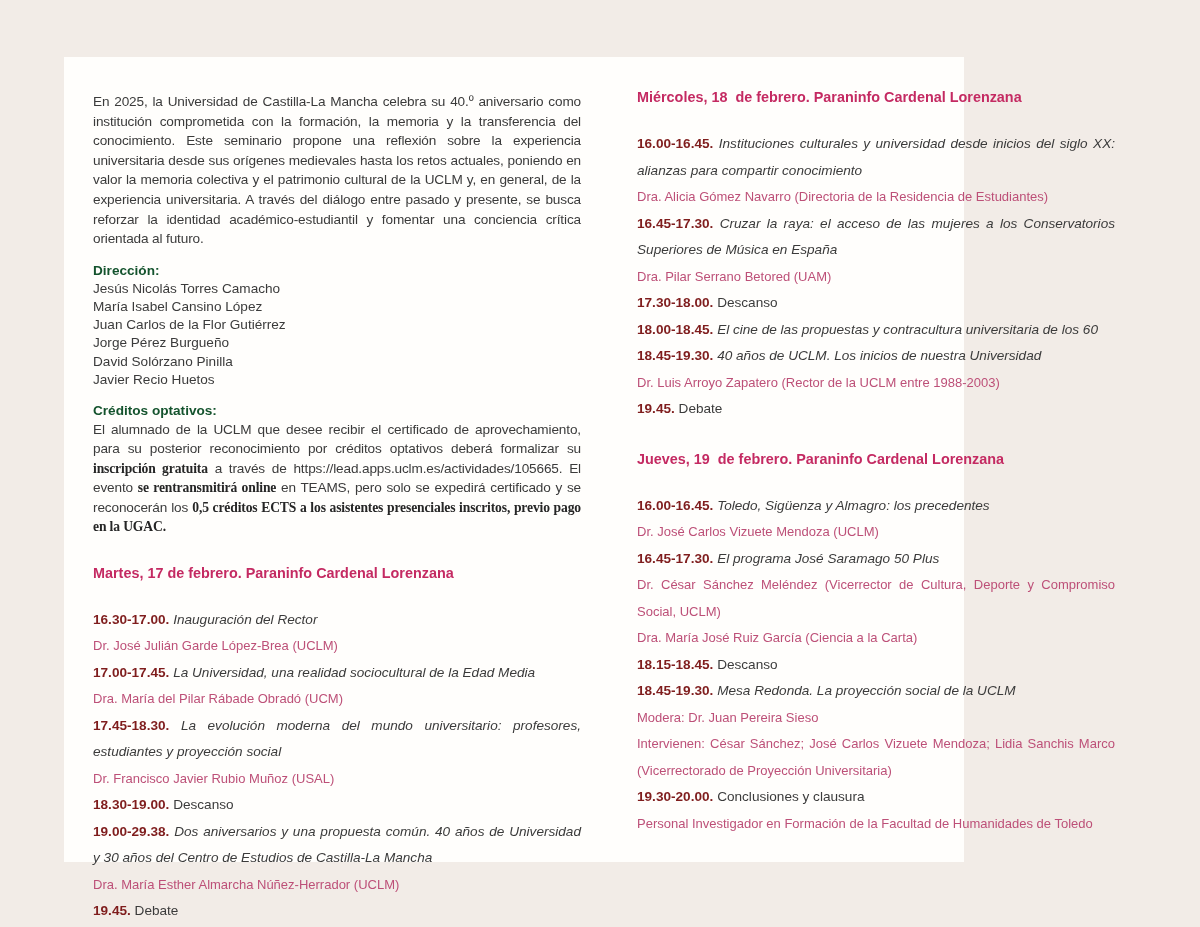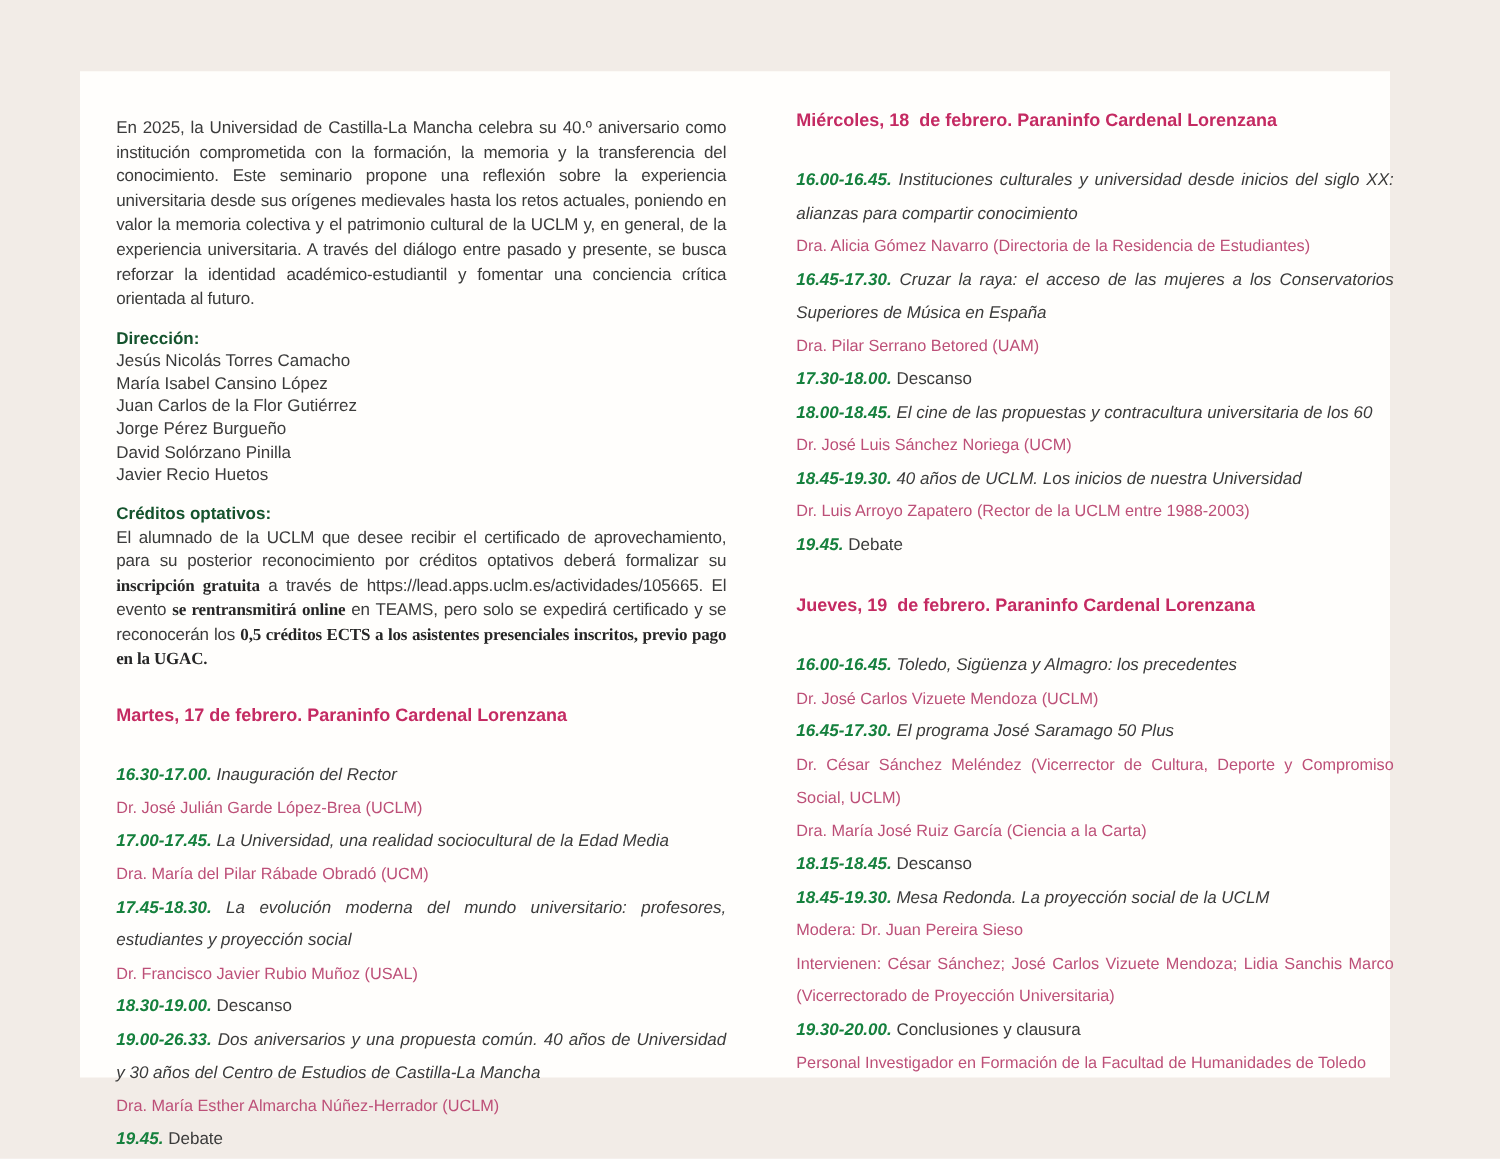--- a/index.html
+++ b/index.html
@@ -10,21 +10,21 @@
     width: 1200px;
     height: 927px;
     background: #f2ece7;
     font-family: "Liberation Sans", sans-serif;
     overflow: hidden;
   }
   .page-card {
     position: absolute;
     left: 64px;
     top: 57px;
-    width: 1048px;
+    width: 900px;
     height: 805px;
     background: #fffefc;
     box-sizing: border-box;
     padding: 30px 30px 0 29px;
   }
   .columns {
     display: flex;
     gap: 56px;
     align-items: flex-start;
   }
@@ -83,22 +83,21 @@
   }
   .sched-line {
     font-size: 13.6px;
     line-height: 26.5px;
     color: #3b3b3b;
     text-align: justify;
     margin: 0;
   }
   .sched-line .time {
     font-weight: bold;
-    color: #15803d;
-    font-style: italic;
+    color: #7f1d1d;
   }
   .sched-line .title-italic {
     font-style: italic;
   }
   .sched-line .title-plain {
     font-style: normal;
   }
   .speaker {
     font-size: 13px;
     line-height: 26.5px;
@@ -133,36 +132,35 @@
       <p class="day-header">Martes, 17 de febrero. Paraninfo Cardenal Lorenzana</p>
 
       <div class="schedule">
           <p class="sched-line"><span class="time">16.30-17.00. </span><span class="title-italic">Inauguración del Rector</span></p>
           <p class="speaker">Dr. José Julián Garde López-Brea (UCLM)</p>
           <p class="sched-line"><span class="time">17.00-17.45. </span><span class="title-italic">La Universidad, una realidad sociocultural de la Edad Media</span></p>
           <p class="speaker">Dra. María del Pilar Rábade Obradó (UCM)</p>
           <p class="sched-line"><span class="time">17.45-18.30. </span><span class="title-italic">La evolución moderna del mundo universitario: profesores, estudiantes y proyección social</span></p>
           <p class="speaker">Dr. Francisco Javier Rubio Muñoz (USAL)</p>
           <p class="sched-line"><span class="time">18.30-19.00. </span><span class="title-plain">Descanso</span></p>
-          <p class="sched-line"><span class="time">19.00-26.33. </span><span class="title-italic">Dos aniversarios y una propuesta común. 40 años de Universidad y 30 años del Centro de Estudios de Castilla-La Mancha</span></p>
+          <p class="sched-line"><span class="time">19.00-29.38. </span><span class="title-italic">Dos aniversarios y una propuesta común. 40 años de Universidad y 30 años del Centro de Estudios de Castilla-La Mancha</span></p>
           <p class="speaker">Dra. María Esther Almarcha Núñez-Herrador (UCLM)</p>
           <p class="sched-line"><span class="time">19.45. </span><span class="title-plain">Debate</span></p>
         </div>
     </div>
 
     <div class="col-right">
       <p class="day-header first-right">Miércoles, 18  de febrero. Paraninfo Cardenal Lorenzana</p>
       <div class="schedule">
           <p class="sched-line"><span class="time">16.00-16.45. </span><span class="title-italic">Instituciones culturales y universidad desde inicios del siglo XX: alianzas para compartir conocimiento</span></p>
           <p class="speaker">Dra. Alicia Gómez Navarro (Directoria de la Residencia de Estudiantes)</p>
           <p class="sched-line"><span class="time">16.45-17.30. </span><span class="title-italic">Cruzar la raya: el acceso de las mujeres a los Conservatorios Superiores de Música en España</span></p>
           <p class="speaker">Dra. Pilar Serrano Betored (UAM)</p>
           <p class="sched-line"><span class="time">17.30-18.00. </span><span class="title-plain">Descanso</span></p>
           <p class="sched-line"><span class="time">18.00-18.45. </span><span class="title-italic">El cine de las propuestas y contracultura universitaria de los 60</span></p>
-          <p class="speaker">Dr. José Luis Sánchez Noriega (UCM)</p>
           <p class="sched-line"><span class="time">18.45-19.30. </span><span class="title-italic">40 años de UCLM. Los inicios de nuestra Universidad</span></p>
           <p class="speaker">Dr. Luis Arroyo Zapatero (Rector de la UCLM entre 1988-2003)</p>
           <p class="sched-line"><span class="time">19.45. </span><span class="title-plain">Debate</span></p>
         </div>
 
       <p class="day-header">Jueves, 19  de febrero. Paraninfo Cardenal Lorenzana</p>
       <div class="schedule">
           <p class="sched-line"><span class="time">16.00-16.45. </span><span class="title-italic">Toledo, Sigüenza y Almagro: los precedentes</span></p>
           <p class="speaker">Dr. José Carlos Vizuete Mendoza (UCLM)</p>
           <p class="sched-line"><span class="time">16.45-17.30. </span><span class="title-italic">El programa José Saramago 50 Plus</span></p>

